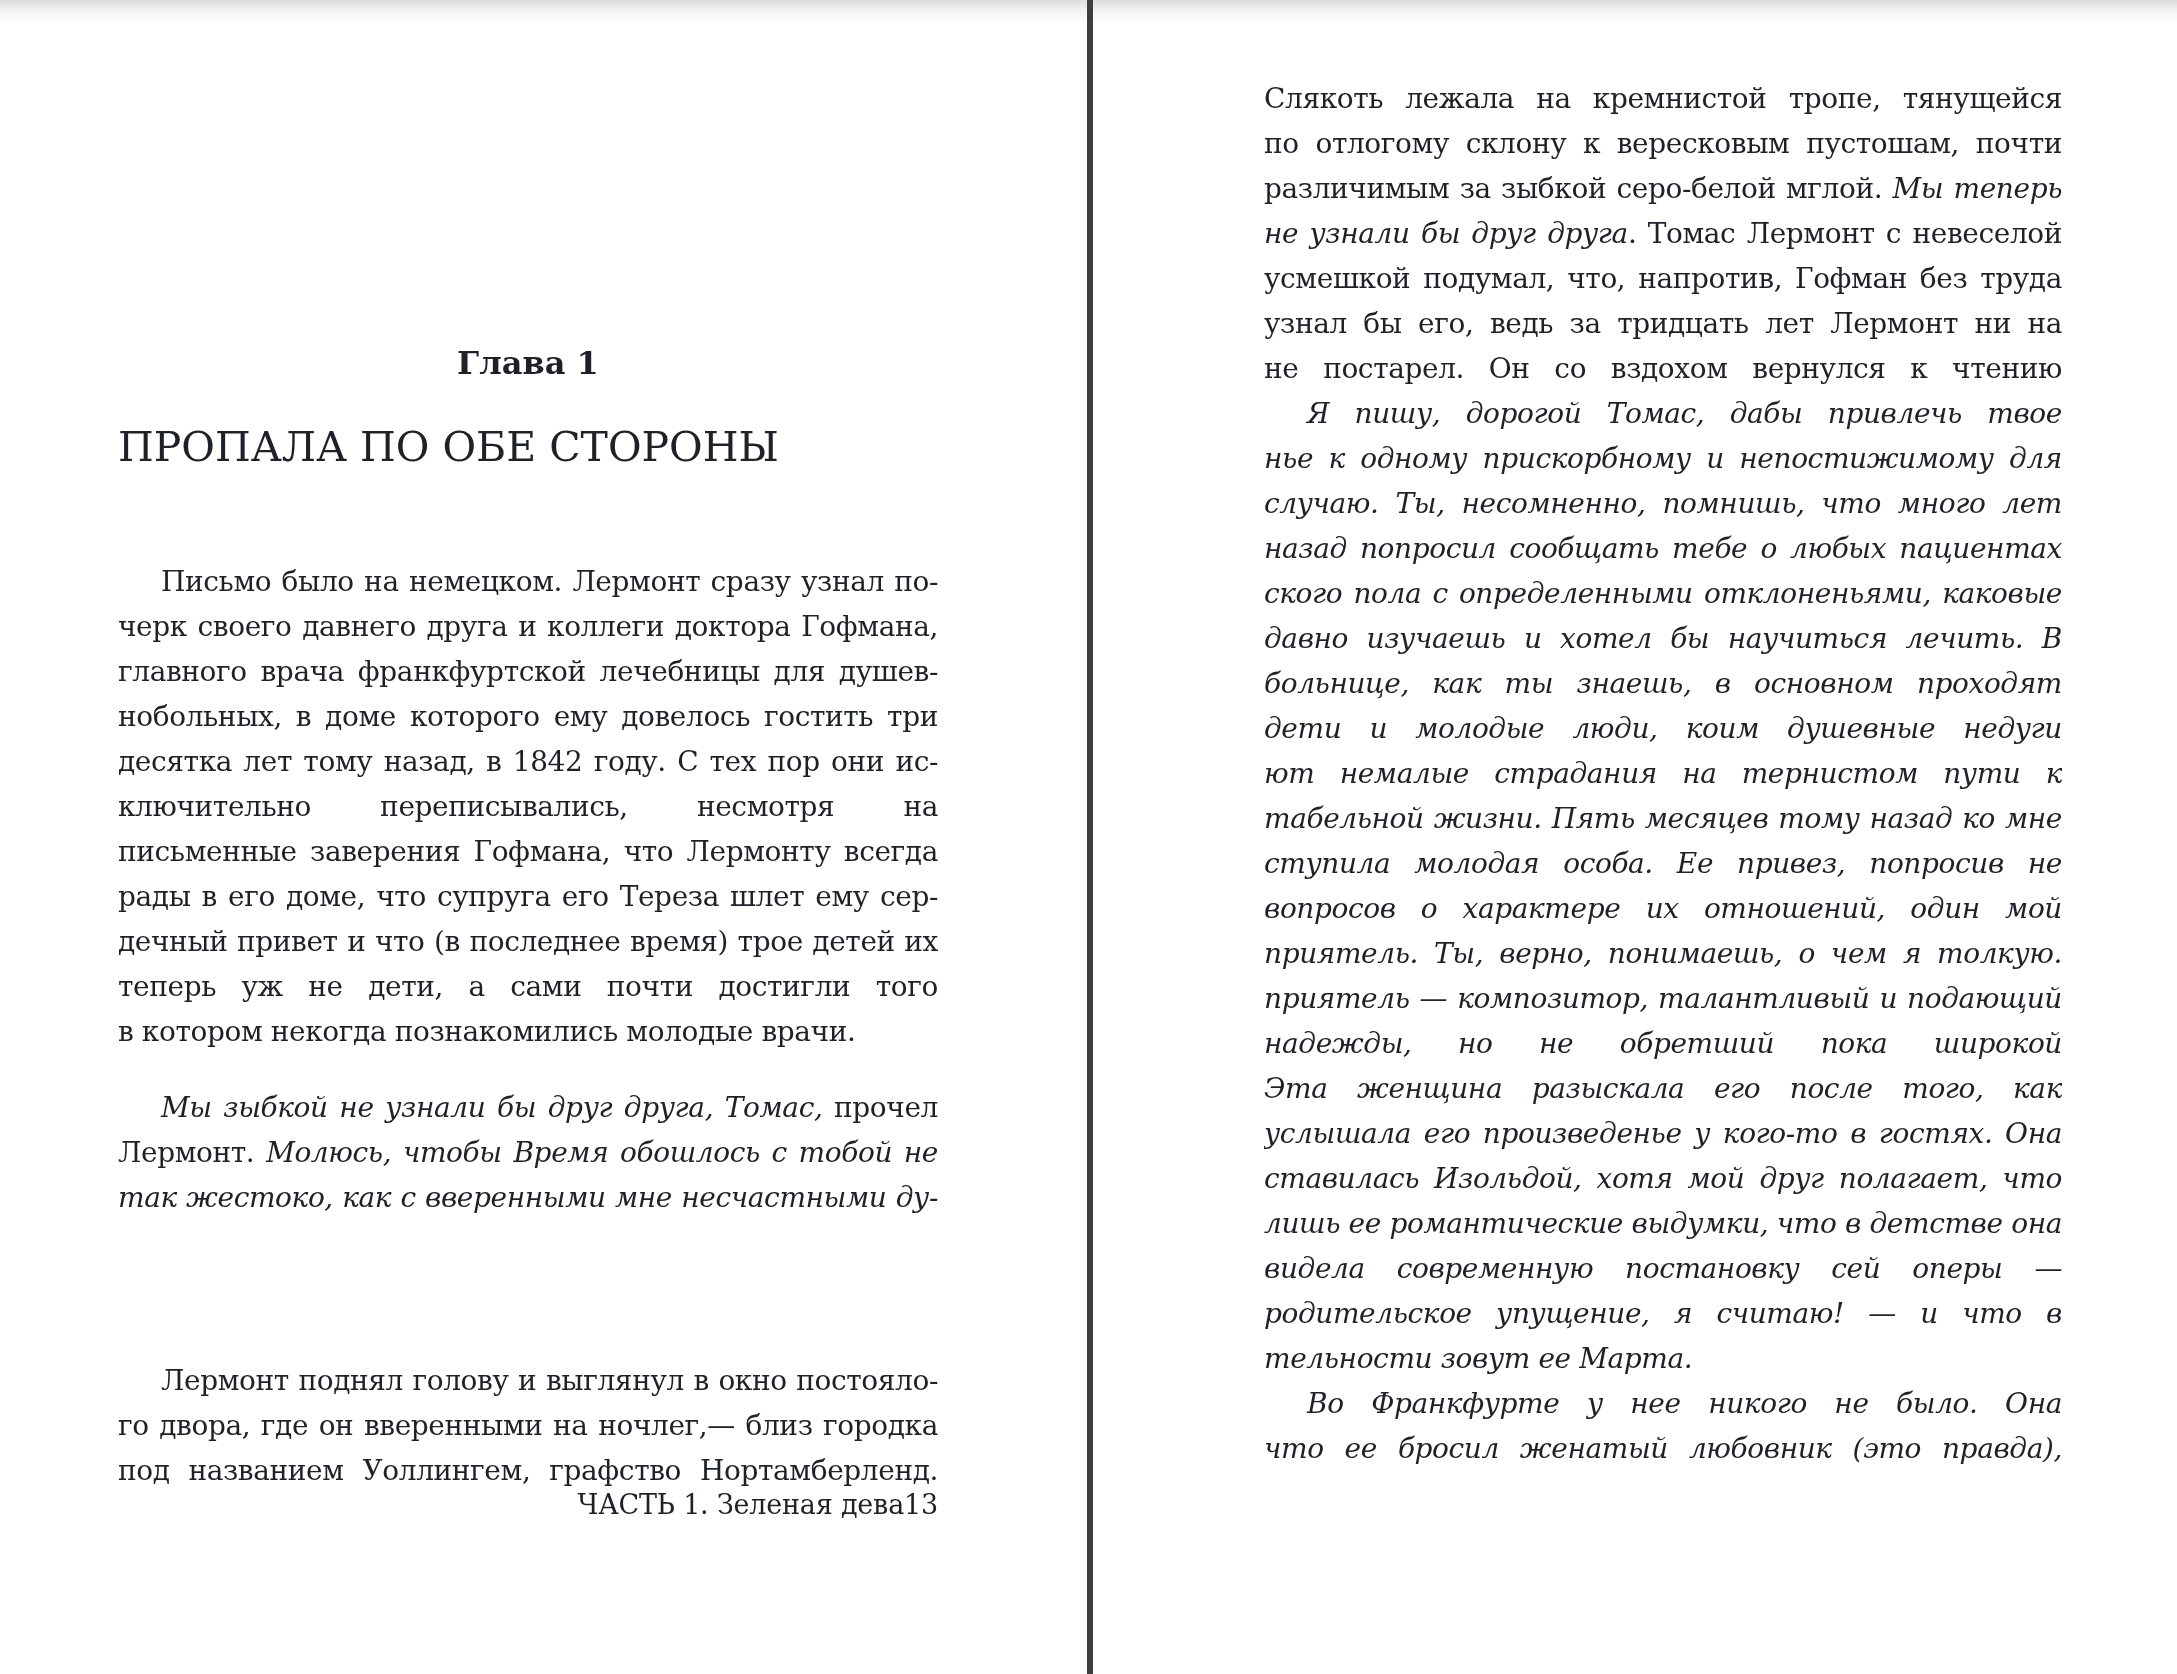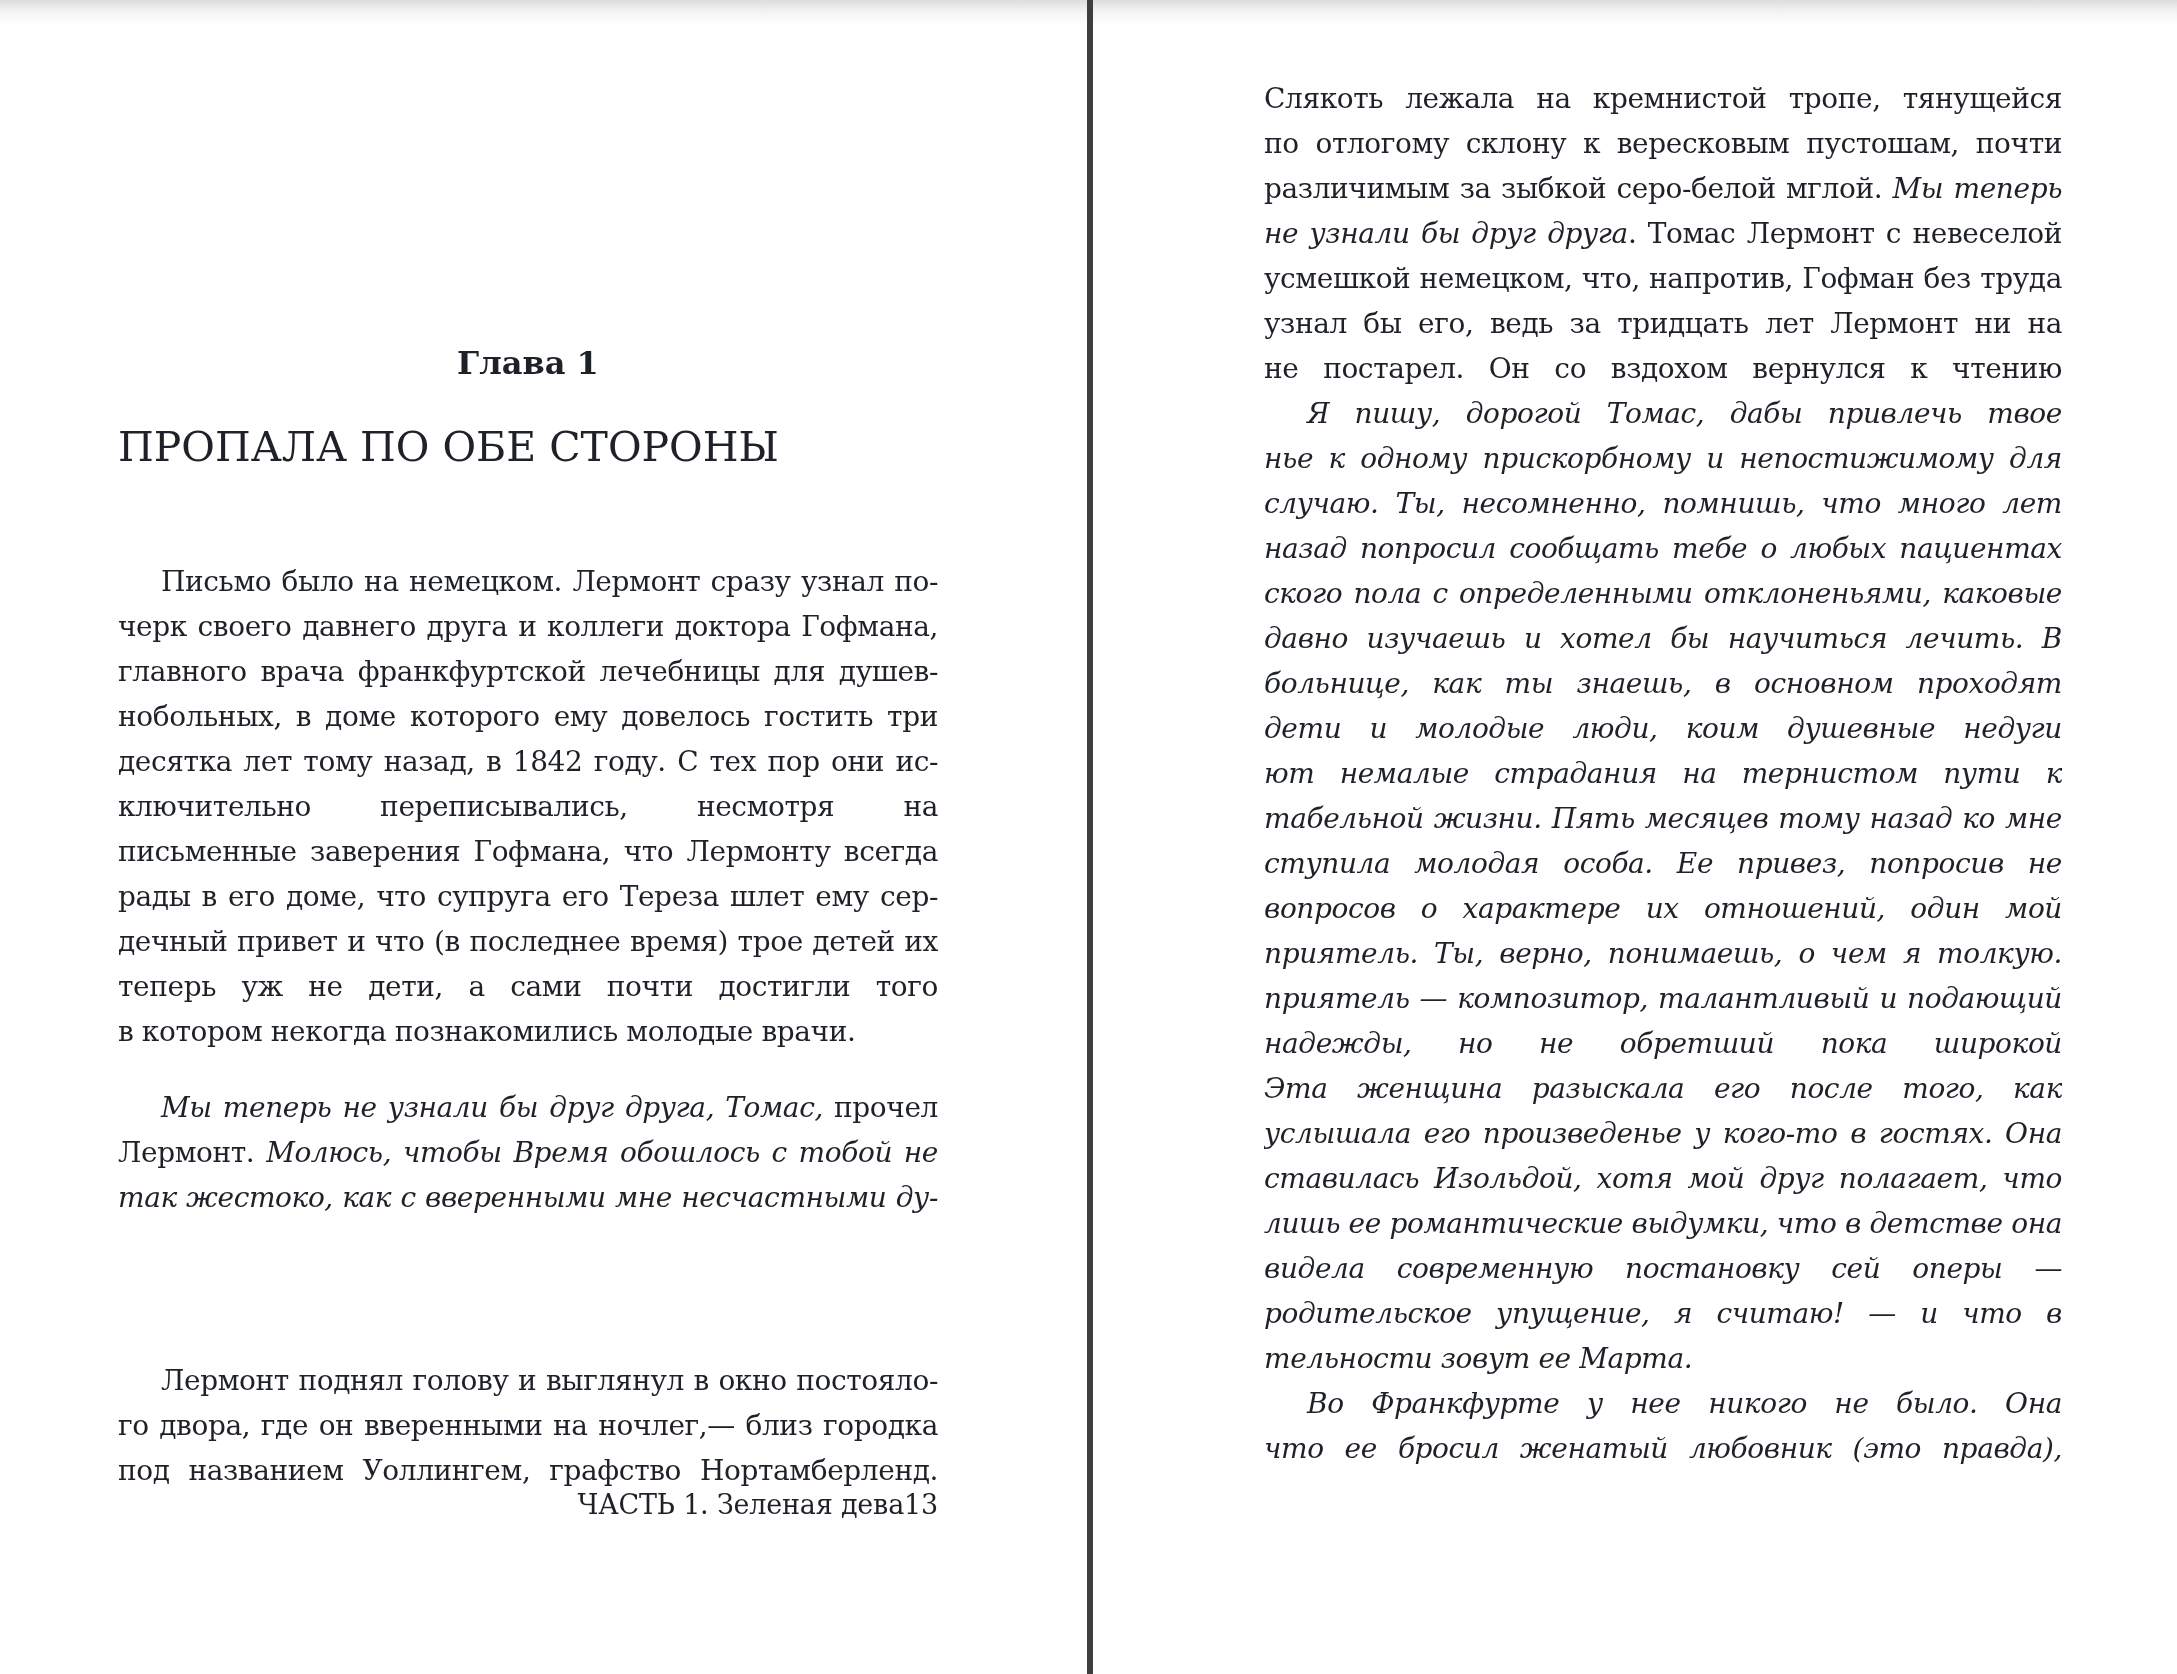--- a/index.html
+++ b/index.html
@@ -109,21 +109,21 @@
         <div class="line"><span>нобольных, в доме которого ему довелось гостить три</span></div>
         <div class="line"><span>десятка лет тому назад, в 1842 году. С тех пор они ис-</span></div>
         <div class="line"><span>ключительно переписывались, несмотря на неизменные</span></div>
         <div class="line"><span>письменные заверения Гофмана, что Лермонту всегда</span></div>
         <div class="line"><span>рады в его доме, что супруга его Тереза шлет ему сер-</span></div>
         <div class="line"><span>дечный привет и что (в последнее время) трое детей их</span></div>
         <div class="line"><span>теперь уж не дети, а сами почти достигли того возраста,</span></div>
         <div class="line last"><span>в котором некогда познакомились молодые врачи.</span></div>
       </div>
     <div class="textblock tb-quote">
-        <div class="line ind"><span class="it">Мы теперь не узнали бы друг друга, Томас,</span><span> прочел</span></div>
+        <div class="line ind"><span class="it">Мы зыбкой не узнали бы друг друга, Томас,</span><span> прочел</span></div>
         <div class="line"><span>Лермонт. </span><span class="it">Молюсь, чтобы Время обошлось с тобой не</span></div>
         <div class="line"><span class="it">так жестоко, как с вверенными мне несчастными ду-</span></div>
       </div>
     <div class="textblock tb-para3">
         <div class="line ind"><span>Лермонт поднял голову и выглянул в окно постояло-</span></div>
         <div class="line"><span>го двора, где он вверенными на ночлег,— близ городка</span></div>
         <div class="line"><span>под названием Уоллингем, графство Нортамберленд.</span></div>
       </div>
 
     <div class="footer">
@@ -133,21 +133,21 @@
   </div>
 
   <div id="divider"></div>
 
   <div class="page right">
     <div class="textblock tb-rbody">
         <div class="line"><span>Слякоть лежала на кремнистой тропе, тянущейся вверх</span></div>
         <div class="line"><span>по отлогому склону к вересковым пустошам, почти не-</span></div>
         <div class="line"><span>различимым за зыбкой серо-белой мглой. </span><span class="it">Мы теперь</span></div>
         <div class="line"><span class="it">не узнали бы друг друга</span><span>. Томас Лермонт с невеселой</span></div>
-        <div class="line"><span>усмешкой немецком, что, напротив, Гофман без труда</span></div>
+        <div class="line"><span>усмешкой подумал, что, напротив, Гофман без труда</span></div>
         <div class="line"><span>узнал бы его, ведь за тридцать лет Лермонт ни на йоту</span></div>
         <div class="line last"><span>не постарел. Он со вздохом вернулся к чтению письма.</span></div>
         <div class="line ind"><span class="it">Я пишу, дорогой Томас, дабы привлечь твое внима-</span></div>
         <div class="line"><span class="it">нье к одному прискорбному и непостижимому для меня</span></div>
         <div class="line"><span class="it">случаю. Ты, несомненно, помнишь, что много лет тому</span></div>
         <div class="line"><span class="it">назад попросил сообщать тебе о любых пациентах жен-</span></div>
         <div class="line"><span class="it">ского пола с определенными отклоненьями, каковые ты</span></div>
         <div class="line"><span class="it">давно изучаешь и хотел бы научиться лечить. В моей</span></div>
         <div class="line"><span class="it">больнице, как ты знаешь, в основном проходят лечение</span></div>
         <div class="line"><span class="it">дети и молодые люди, коим душевные недуги доставля-</span></div>

